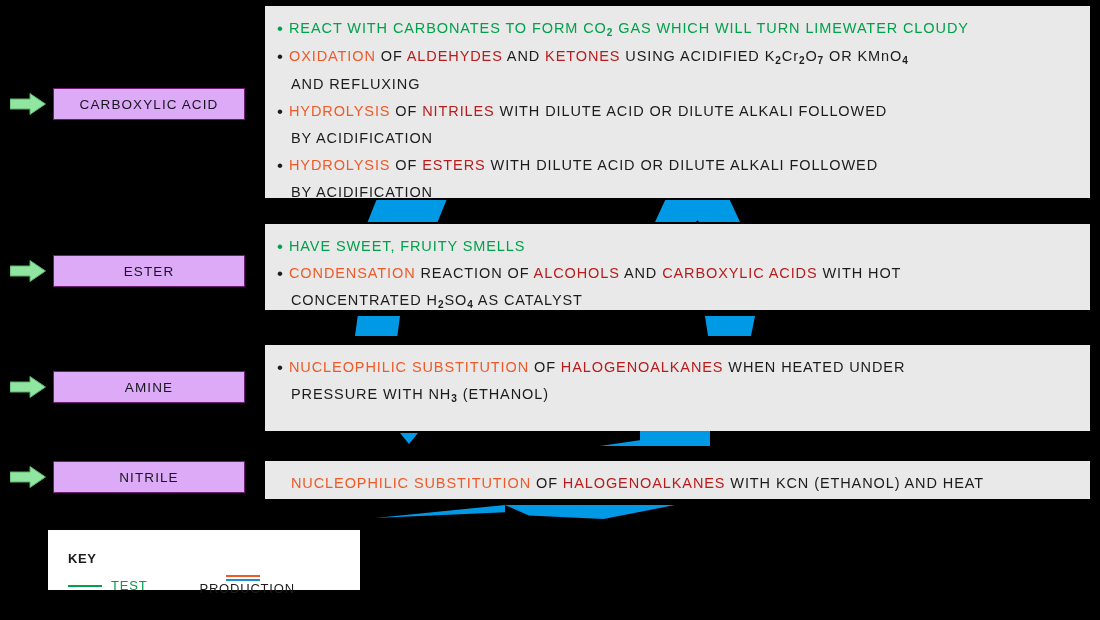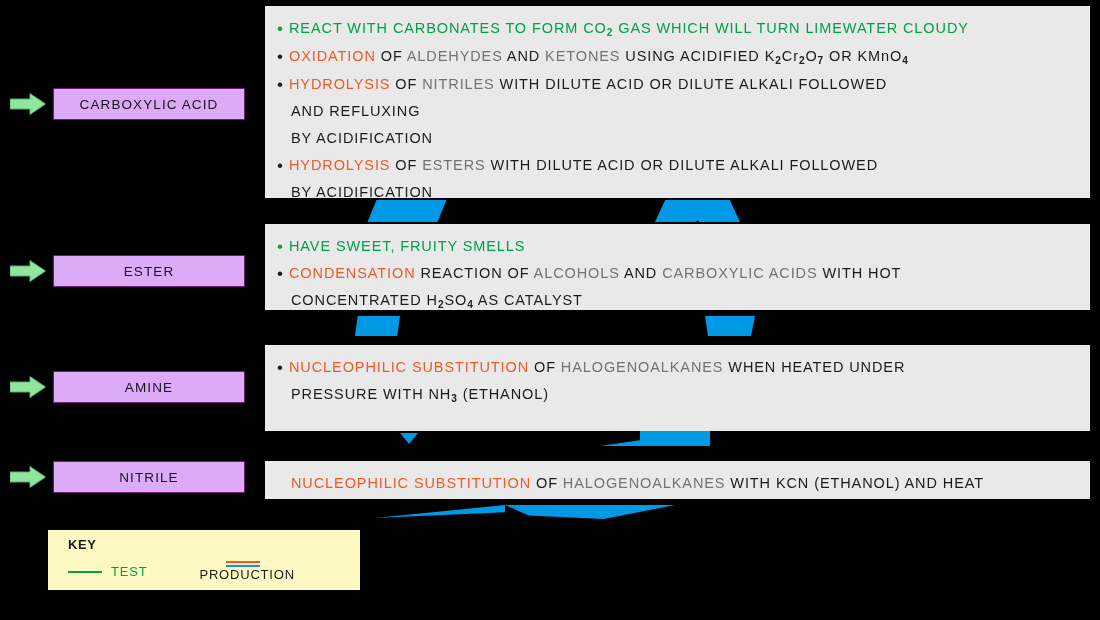--- a/index.html
+++ b/index.html
@@ -74,31 +74,31 @@
   .bullet{
     display:inline-block;width:12px;
     font-size:17px;line-height:1;
     vertical-align:middle;
     position:relative;top:-1px;
   }
   .b-green{color:#00a14b;}
   .b-dark{color:#1c1c1c;}
   .t-green{color:#00a14b;}
   .t-orange{color:#f05a28;margin-top:16px;}
-  .t-blue{color:#737373;}
+  .t-blue{color:#b91c1c;}
   .t-dark{color:#1c1c1c;}
   sub{font-size:0.70em;vertical-align:baseline;position:relative;top:3px;font-weight:bold;}
 
   
   .keybox{
     position:absolute;left:48px;top:530px;
     width:312px;height:60px;
-    background:#fef9c3;
+    background:#ffffff;
     box-sizing:border-box;
-    padding:7px 0 0 20px;
+    padding:21px 0 0 20px;
     z-index:3;
   }
   .key-title{font-size:13px;font-weight:bold;color:#1c1c1c;letter-spacing:.6px;}
   .key-row{display:flex;align-items:center;margin-top:9px;}
   .key-item{display:flex;align-items:center;}
   .key-item.second{margin-left:52px;flex-direction:column;}
   .swatch-test{width:34px;height:0;border-top:2px solid #00a14b;margin-right:9px;}
   .swatch-prod{width:34px;margin-right:9px;}
   .swatch-prod .l1{height:0;border-top:2px solid #f05a28;}
   .swatch-prod .l2{height:0;border-top:2px solid #1a8fd1;margin-top:2px;}
@@ -124,22 +124,22 @@
         <div class="arrow-green">
           <svg width="36" height="22" viewBox="0 0 36 22">
             <path d="M0 6 L20 6 L20 0.5 L35.5 11 L20 21.5 L20 16 L0 16 Z" fill="#90e5a0" stroke="#57b169" stroke-width="1"></path>
           </svg>
         </div>
         <div class="chip">CARBOXYLIC ACID</div>
       </div>
       <div class="panel" style="top: 6px; height: 192px;">
         <div class="line"><span class="bullet b-green">•</span><span class="t-green">REACT WITH CARBONATES TO FORM CO</span><sub class="t-green">2</sub><span class="t-green"> GAS WHICH WILL TURN LIMEWATER CLOUDY</span></div>
         <div class="line"><span class="bullet b-dark">•</span><span class="t-orange">OXIDATION</span><span class="t-dark"> OF </span><span class="t-blue">ALDEHYDES</span><span class="t-dark"> AND </span><span class="t-blue">KETONES</span><span class="t-dark"> USING ACIDIFIED </span><span class="t-dark">K</span><sub class="t-dark">2</sub><span class="t-dark">Cr</span><sub class="t-dark">2</sub><span class="t-dark">O</span><sub class="t-dark">7</sub><span class="t-dark"> OR KMnO</span><sub class="t-dark">4</sub></div>
+        <div class="line indent"><span class="t-dark">AND REFLUXING</span></div>
         <div class="line"><span class="bullet b-dark">•</span><span class="t-orange">HYDROLYSIS</span><span class="t-dark"> OF </span><span class="t-blue">NITRILES</span><span class="t-dark"> WITH DILUTE ACID OR DILUTE ALKALI FOLLOWED</span></div>
-        <div class="line indent"><span class="t-dark">AND REFLUXING</span></div>
         <div class="line indent"><span class="t-dark">BY ACIDIFICATION</span></div>
         <div class="line"><span class="bullet b-dark">•</span><span class="t-orange">HYDROLYSIS</span><span class="t-dark"> OF </span><span class="t-blue">ESTERS</span><span class="t-dark"> WITH DILUTE ACID OR DILUTE ALKALI FOLLOWED</span></div>
         <div class="line indent"><span class="t-dark">BY ACIDIFICATION</span></div>
       </div>
       <div class="row" style="top: 255px; height: 32px;">
         <div class="arrow-green">
           <svg width="36" height="22" viewBox="0 0 36 22">
             <path d="M0 6 L20 6 L20 0.5 L35.5 11 L20 21.5 L20 16 L0 16 Z" fill="#90e5a0" stroke="#57b169" stroke-width="1"></path>
           </svg>
         </div>

